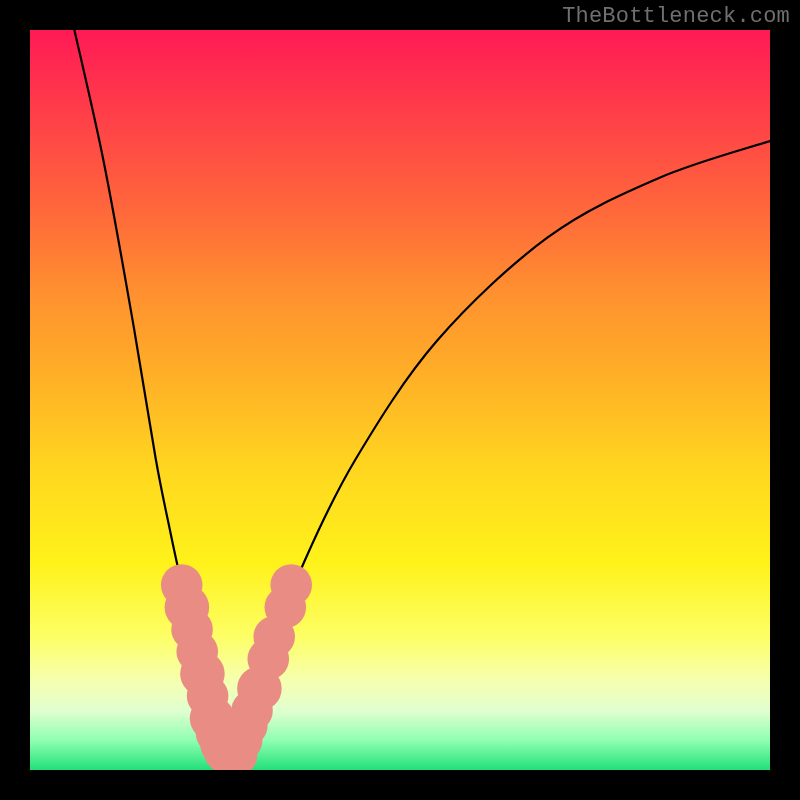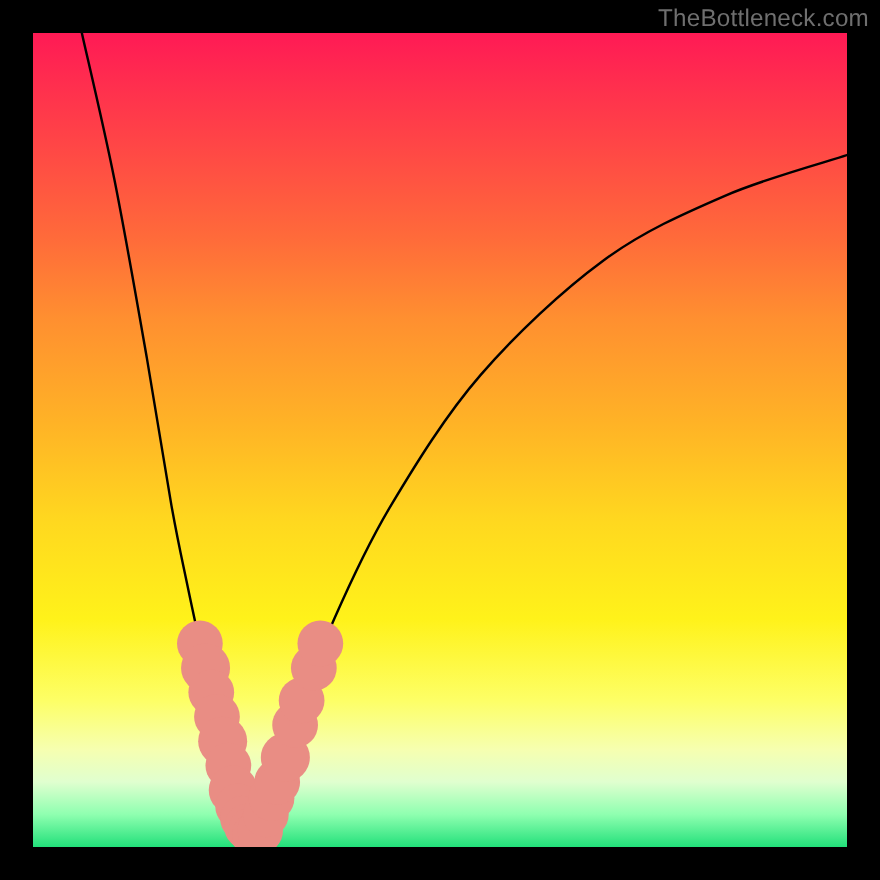--- a/index.html
+++ b/index.html
@@ -40,20 +40,21 @@
     );
   }
   .watermark {
     position: absolute;
     top: 4px;
     right: 10px;
     color: #6f6f6f;
     font-size: 22px;
     font-weight: 500;
     letter-spacing: 0.2px;
+    font-family: Liberation Mono, monospace;
   }
   svg.curve {
     position: absolute;
     left: 0;
     top: 0;
     width: 740px;
     height: 740px;
   }
 </style>
 </head>

